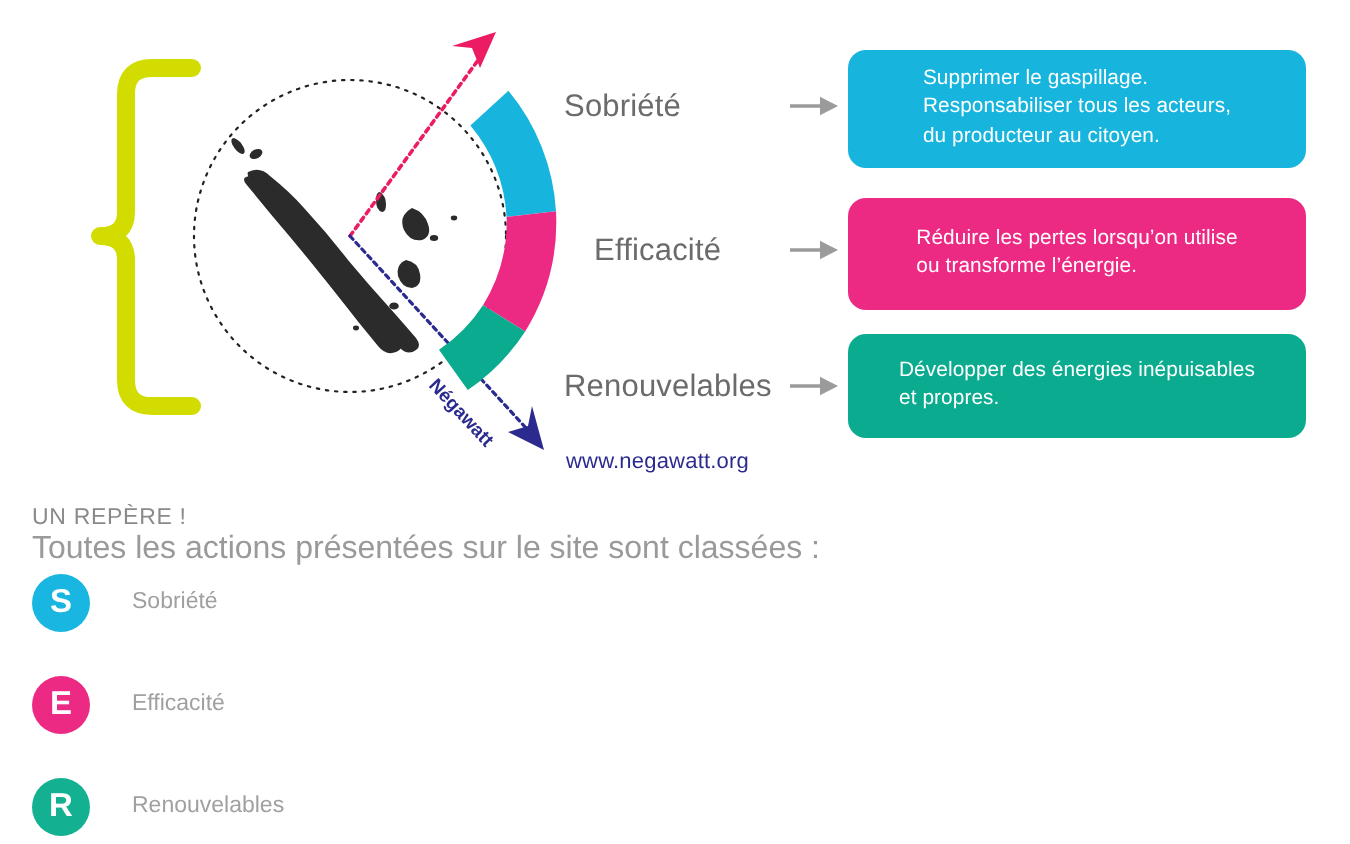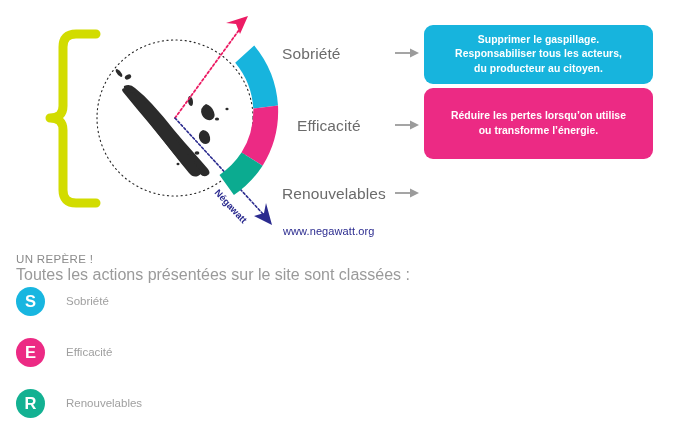--- a/index.html
+++ b/index.html
@@ -58,31 +58,31 @@
 
   
   .callout {
     position: absolute;
     left: 424px;
     width: 229px;
     box-sizing: border-box;
     border-radius: 9px;
     color: #ffffff;
     font-size: 10.4px;
-    font-weight: bold;
+    font-weight: normal;
     line-height: 14.5px;
-    text-align: center;
+    text-align: left;
     display: flex;
     align-items: center;
     justify-content: center;
     padding: 4px 10px;
     letter-spacing: .05px;
   }
   #callout-sobriete      { top: 25px;  height: 59px; background: #17b4dd; }
-  #callout-efficacite    { top: 88px;  height: 71px; background: #ec2a84; }
+  #callout-efficacite    { top: 99px;  height: 56px; background: #ec2a84; }
   #callout-renouvelables { top: 167px; height: 52px; background: #0bab90; }
 
   
   #negawatt-url {
     position: absolute;
     left: 283px;
     top: 225px;
     color: #2b2b8f;
     font-size: 11px;
     font-weight: normal;
@@ -220,20 +220,23 @@
     <line x1="1" y1="8" x2="21" y2="8" stroke="#9b9b9b" stroke-width="1.8"></line>
     <path d="M25 8 L16 3.4 L16 12.6 Z" fill="#9b9b9b"></path>
   </svg>
 
   <div class="callout" id="callout-sobriete">
       <div>Supprimer le gaspillage.<br>Responsabiliser tous les acteurs,<br>du producteur au citoyen.</div>
     </div>
   <div class="callout" id="callout-efficacite">
       <div>Réduire les pertes lorsqu’on utilise<br>ou transforme l’énergie.</div>
     </div>
+  <div class="callout" id="callout-renouvelables">
+      <div>Développer des énergies inépuisables<br>et propres.</div>
+    </div>
 
   <div id="negawatt-url">www.negawatt.org</div>
 
   <div id="legend">
     <div id="legend-title">UN REPÈRE !</div>
     <div id="legend-subtitle">Toutes les actions présentées sur le site sont classées :</div>
 
     <div class="legend-row" id="legend-row-0">
       <div class="legend-badge s">S</div>
       <div class="legend-text">Sobriété</div>

